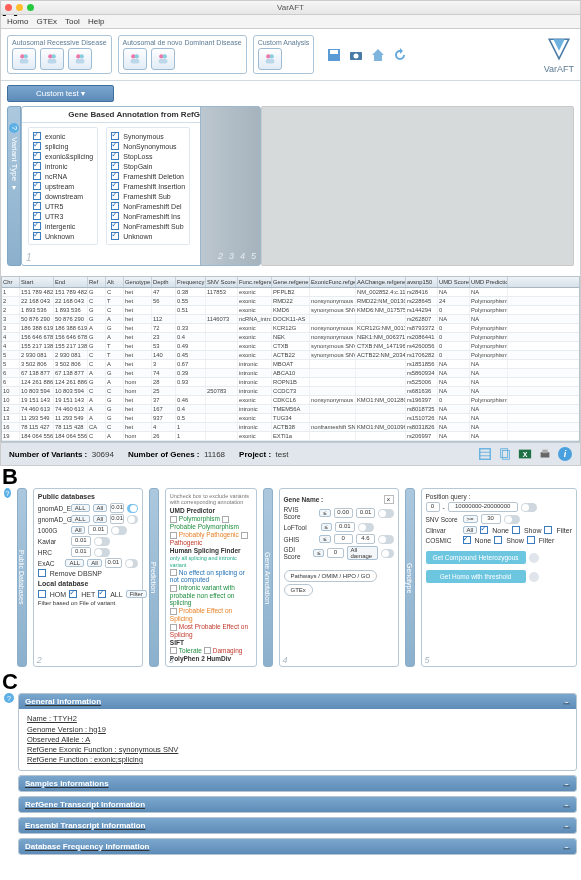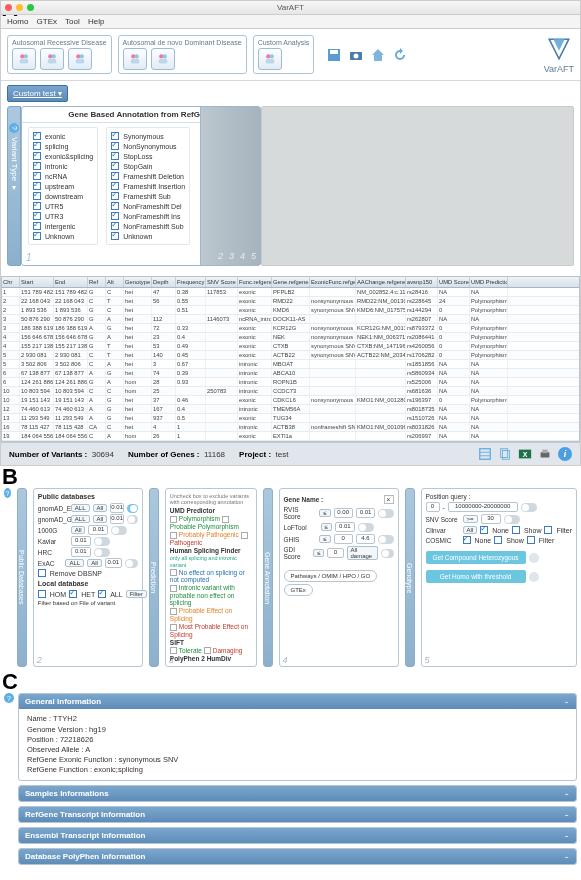--- a/index.html
+++ b/index.html
@@ -19,21 +19,21 @@
   .tbgroup{border:1px solid #aac3d6;border-radius:3px;padding:3px 4px;}
   .tbgroup-title{font-size:7px;color:#5d7b94;text-align:center;margin-bottom:2px;}
   .tbgroup-row{display:flex;gap:4px;}
   .tbbtn{width:24px;height:22px;border:1px solid #9dbbd3;border-radius:3px;background:linear-gradient(#fdfdff,#e2ecf5);display:flex;align-items:center;justify-content:center;}
   .tbbtn svg{width:14px;height:14px;}
   .tbicons{display:flex;gap:6px;align-items:center;margin-left:6px;}
   .tbicons .ic{width:16px;height:16px;display:flex;align-items:center;justify-content:center;}
   .logo{margin-left:auto;text-align:center;color:#5d7b94;font-size:9px;}
   .logo svg{width:26px;height:26px;}
   
-  .custom-test{margin:4px 6px;display:inline-block;background:linear-gradient(#7aa6cf,#5c8bb8);color:#fff;font-size:8px;padding:3px 5px;border-radius:2px;border:1px solid #3f6f9d;text-decoration:underline;}
+  .custom-test{margin:4px 6px;display:inline-block;background:linear-gradient(#7aa6cf,#5c8bb8);color:#fff;font-size:8px;padding:3px 28px;border-radius:2px;border:1px solid #3f6f9d;}
   
   .midA{display:flex;gap:0;padding:0 6px 6px;}
   .vertab{width:14px;background:linear-gradient(#abc8de,#8cb0cc);border:1px solid #7fa6c5;border-radius:3px 0 0 3px;writing-mode:vertical-rl;text-orientation:mixed;font-size:8px;color:#fff;display:flex;align-items:center;justify-content:flex-start;padding-top:16px;position:relative;}
   .help-circ{width:10px;height:10px;border-radius:50%;background:#5cb0e6;color:#fff;font-size:7px;display:flex;align-items:center;justify-content:center;margin-bottom:4px;}
   
   .annot-card{border:1px solid #9bb8ce;border-radius:3px;flex:0 0 240px;background:#fff;position:relative;}
   .annot-title{font-size:8px;font-weight:bold;text-align:center;padding:3px;border-bottom:1px solid #d2dfea;}
   .annot-cols{display:flex;padding:4px 6px 20px 6px;gap:8px;}
   .annot-col{display:flex;flex-direction:column;gap:2px;border:1px solid #e0e8ef;border-radius:2px;padding:4px;}
   .cb{display:flex;align-items:center;gap:4px;font-size:7px;color:#333;}
@@ -77,21 +77,21 @@
   .gene-row .lbl{width:34px;}
   .pill-out{border:1px solid #b7c5d0;border-radius:10px;padding:2px 6px;font-size:6px;display:inline-block;margin:2px 2px 0 0;}
   .bigbtn{display:block;background:#6cc6e0;color:#fff;text-align:center;border-radius:2px;padding:3px 4px;font-size:6.5px;margin:3px 0;}
   .circle-ind{width:10px;height:10px;border-radius:50%;background:#dfe5ea;display:inline-block;vertical-align:middle;margin-left:3px;}
   
   .cardnum{position:absolute;bottom:1px;left:3px;color:#a9b6c1;font-style:italic;font-size:9px;}
   
   
   .panelC{width:581px;padding:4px 4px 4px 18px;position:relative;}
   .sideC{position:absolute;left:2px;top:4px;bottom:4px;width:14px;display:flex;flex-direction:column;gap:4px;align-items:center;}
-  .acc{border:1px solid #b5c4d0;border-radius:3px;margin-bottom:4px;background:#fff;overflow:hidden;}
+  .acc{border:1px solid #b5c4d0;border-radius:3px;margin-bottom:4px;background:#fff;overflow:hidden;text-decoration:underline;}
   .acc-head{background:linear-gradient(#7ba7cd,#5d8cb8);color:#fff;font-size:8px;font-weight:bold;padding:3px 6px;display:flex;justify-content:space-between;align-items:center;}
   .acc-chev{font-size:8px;transform:scaleY(0.6);}
   .acc-body{padding:5px 8px;font-size:7.5px;line-height:1.35;color:#333;}
   .acc-body div{white-space:nowrap;}
 </style>
 </head>
 <body>
 
 <div class="section">
   <div class="panel-label" style="top:-4px">A</div>
@@ -861,21 +861,20 @@
 
   </div>
   <div class="acc">
     <div class="acc-head">
       <span>General Information</span>
         <span class="acc-chev">⌄</span>
     </div>
     <div class="acc-body" id="geninfo">
         <div>Name : TTYH2</div>
         <div>Genome Version : hg19</div>
-        <div>Position : 72218626</div>
         <div>Observed Allele : A</div>
         <div>RefGene Exonic Function : synonymous SNV</div>
         <div>RefGene Function : exonic;splicing</div>
       </div>
   </div>
   <div id="acc-rest">
       <div class="acc">
         <div class="acc-head">
           <span>Samples Informations</span>
           <span class="acc-chev">⌄</span>
@@ -888,18 +887,18 @@
         </div>
       </div>
       <div class="acc">
         <div class="acc-head">
           <span>Ensembl Transcript Information</span>
           <span class="acc-chev">⌄</span>
         </div>
       </div>
       <div class="acc">
         <div class="acc-head">
-          <span>Database PolyPhen Information</span>
+          <span>Database Frequency Information</span>
           <span class="acc-chev">⌄</span>
         </div>
       </div>
     </div>
 </div>
 
 </body></html>

